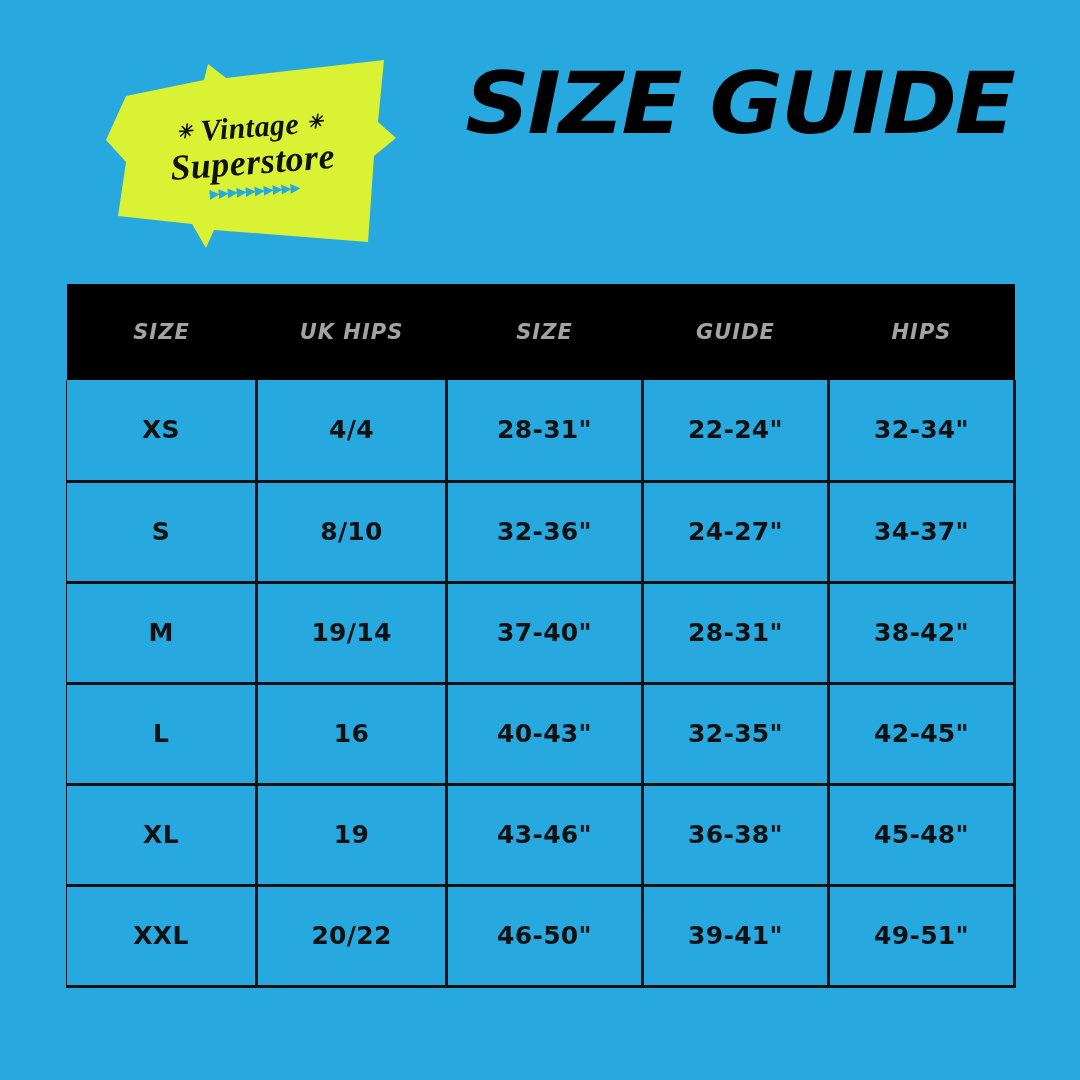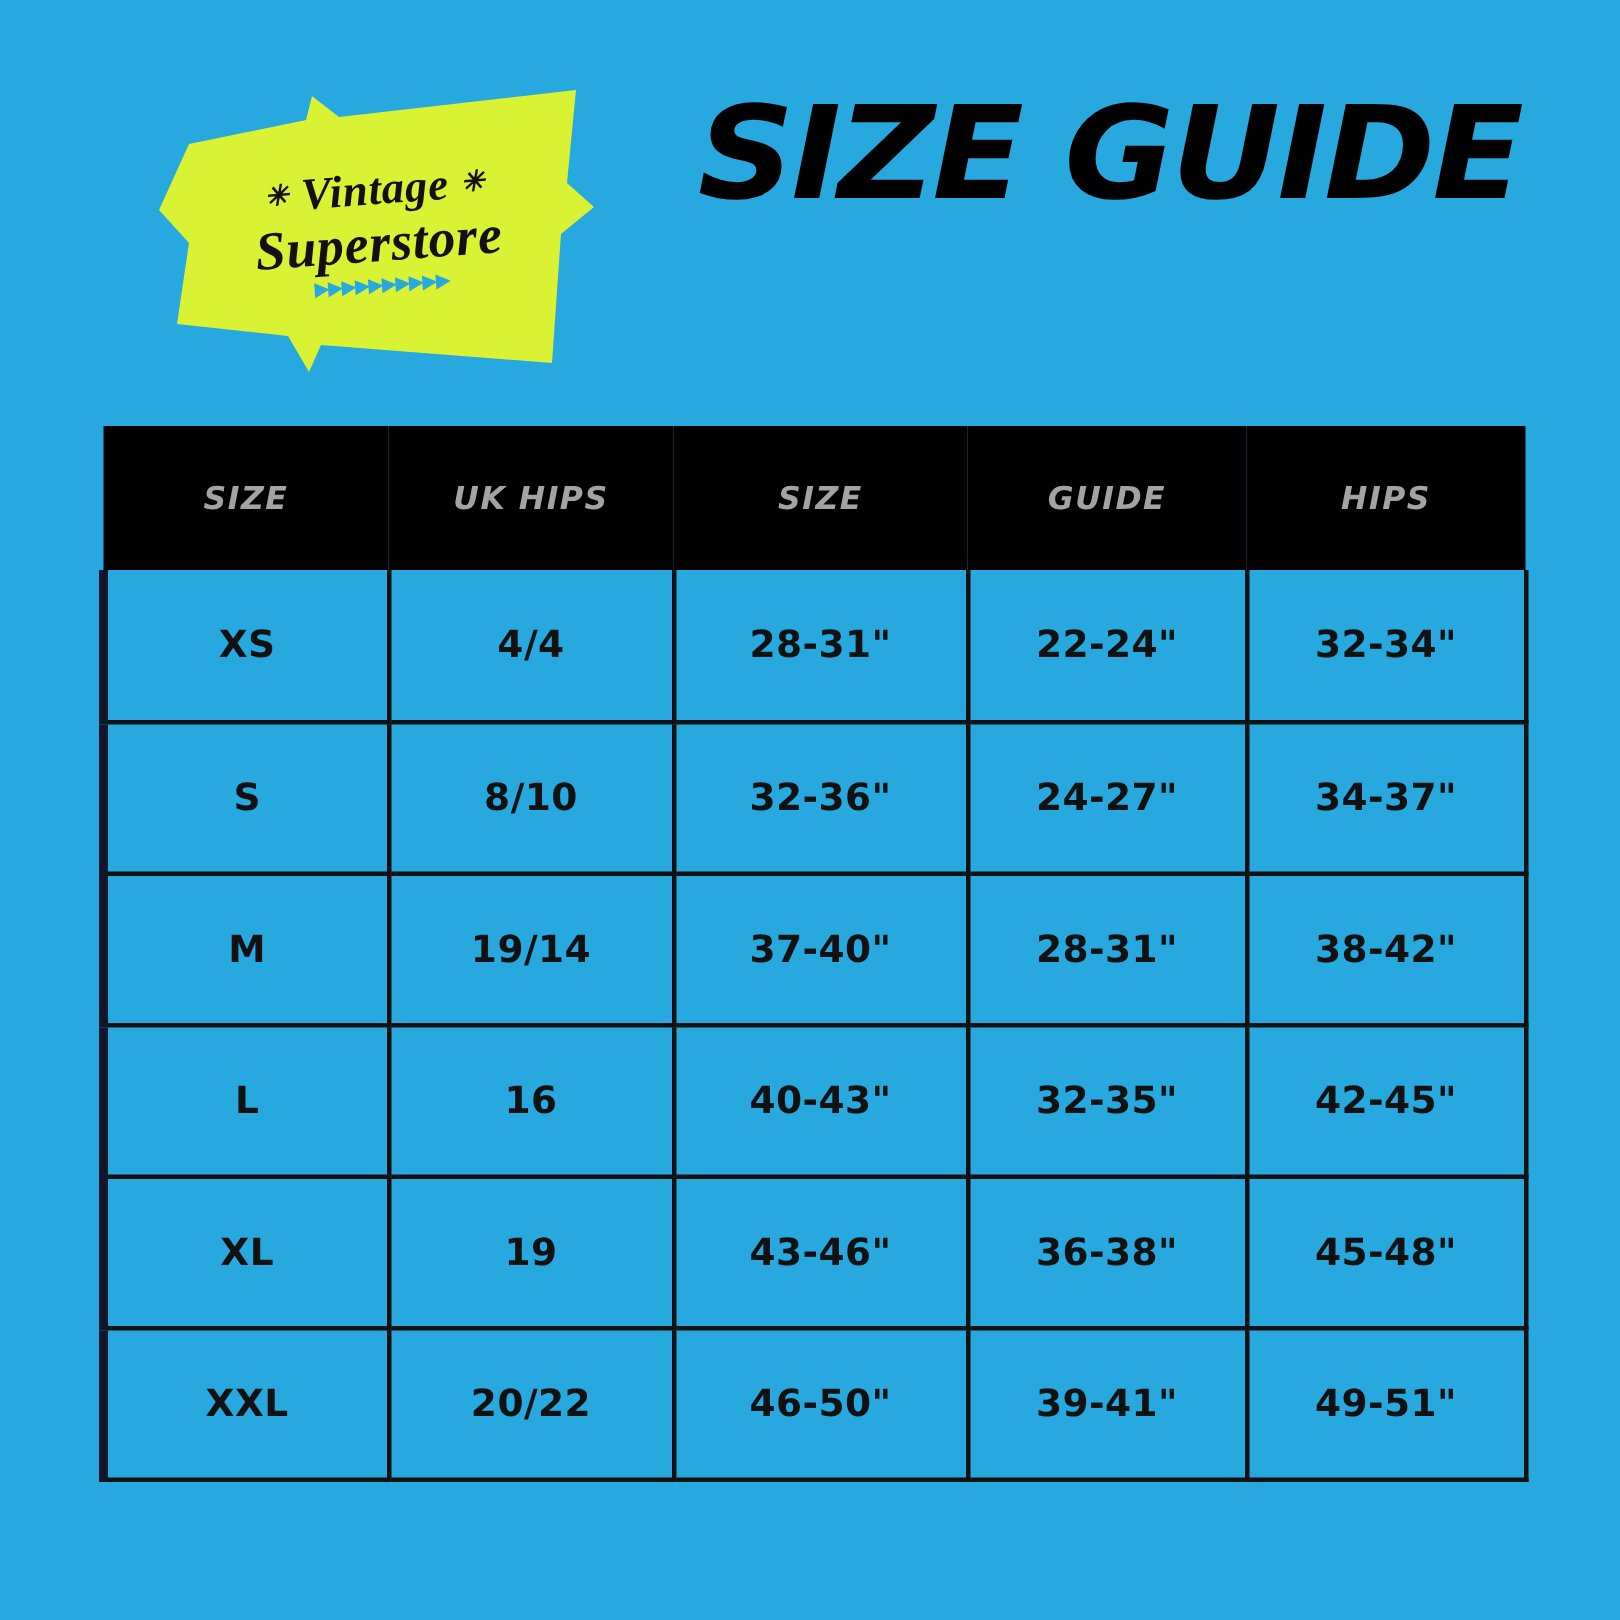--- a/index.html
+++ b/index.html
@@ -137,21 +137,21 @@
     text-align: center;
     vertical-align: middle;
     font-family: "DejaVu Sans", sans-serif;
     font-weight: bold;
     font-size: 25px;
     color: #111;
     background: #27A8DE;
     letter-spacing: 0.3px;
   }
   .size-table tbody tr:first-child td { border-top: none; }
-  .size-table tbody td:first-child { border-left: 6px solid #0f172a; }
+  .size-table tbody td:first-child { border-left: 1px solid #0f172a; }
   .size-table tbody td:last-child { border-right: 3px solid #111; }
   .col-1 { width: 190px; }
   .col-2 { width: 190px; }
   .col-3 { width: 196px; }
   .col-4 { width: 186px; }
   .col-5 { width: 186px; }
 </style>
 </head>
 <body>
 

